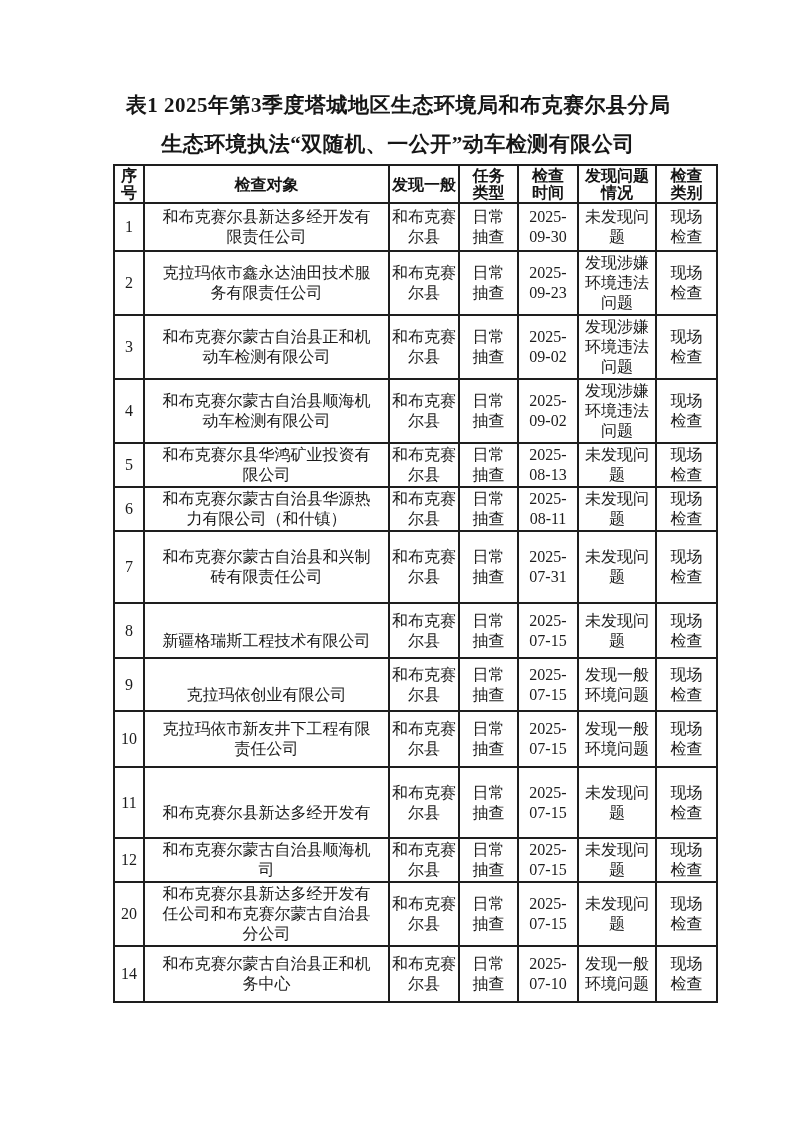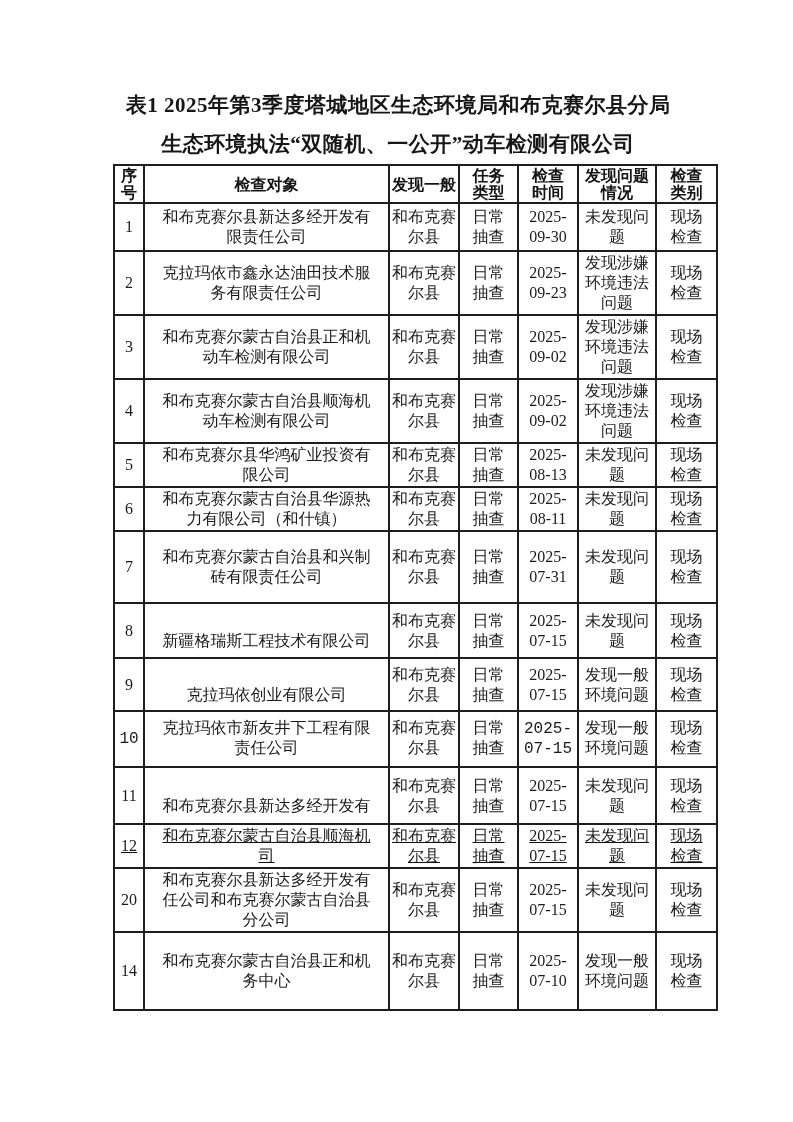--- a/index.html
+++ b/index.html
@@ -230,51 +230,51 @@
 尔县</td>
           <td>日常
 抽查</td>
           <td>2025-
 07-15</td>
           <td>发现一般
 环境问题</td>
           <td>现场
 检查</td>
         </tr>
-        <tr style="height: 56px; font-family: Liberation Mono, monospace;">
+        <tr style="height: 56px;">
           <td>10</td>
           <td>克拉玛依市新友井下工程有限
 责任公司</td>
           <td>和布克赛
 尔县</td>
           <td>日常
 抽查</td>
           <td>2025-
 07-15</td>
           <td>发现一般
 环境问题</td>
           <td>现场
 检查</td>
         </tr>
-        <tr style="height: 57px;">
+        <tr style="height: 71px;">
           <td>11</td>
           <td>
 和布克赛尔县新达多经开发有</td>
           <td>和布克赛
 尔县</td>
           <td>日常
 抽查</td>
           <td>2025-
 07-15</td>
           <td>未发现问
 题</td>
           <td>现场
 检查</td>
         </tr>
-        <tr style="height: 39px; text-decoration: underline;">
+        <tr style="height: 39px;">
           <td>12</td>
           <td>和布克赛尔蒙古自治县顺海机
 司</td>
           <td>和布克赛
 尔县</td>
           <td>日常
 抽查</td>
           <td>2025-
 07-15</td>
           <td>未发现问
@@ -291,21 +291,21 @@
 尔县</td>
           <td>日常
 抽查</td>
           <td>2025-
 07-15</td>
           <td>未发现问
 题</td>
           <td>现场
 检查</td>
         </tr>
-        <tr style="height: 78px;">
+        <tr style="height: 56px;">
           <td>14</td>
           <td>和布克赛尔蒙古自治县正和机
 务中心</td>
           <td>和布克赛
 尔县</td>
           <td>日常
 抽查</td>
           <td>2025-
 07-10</td>
           <td>发现一般

